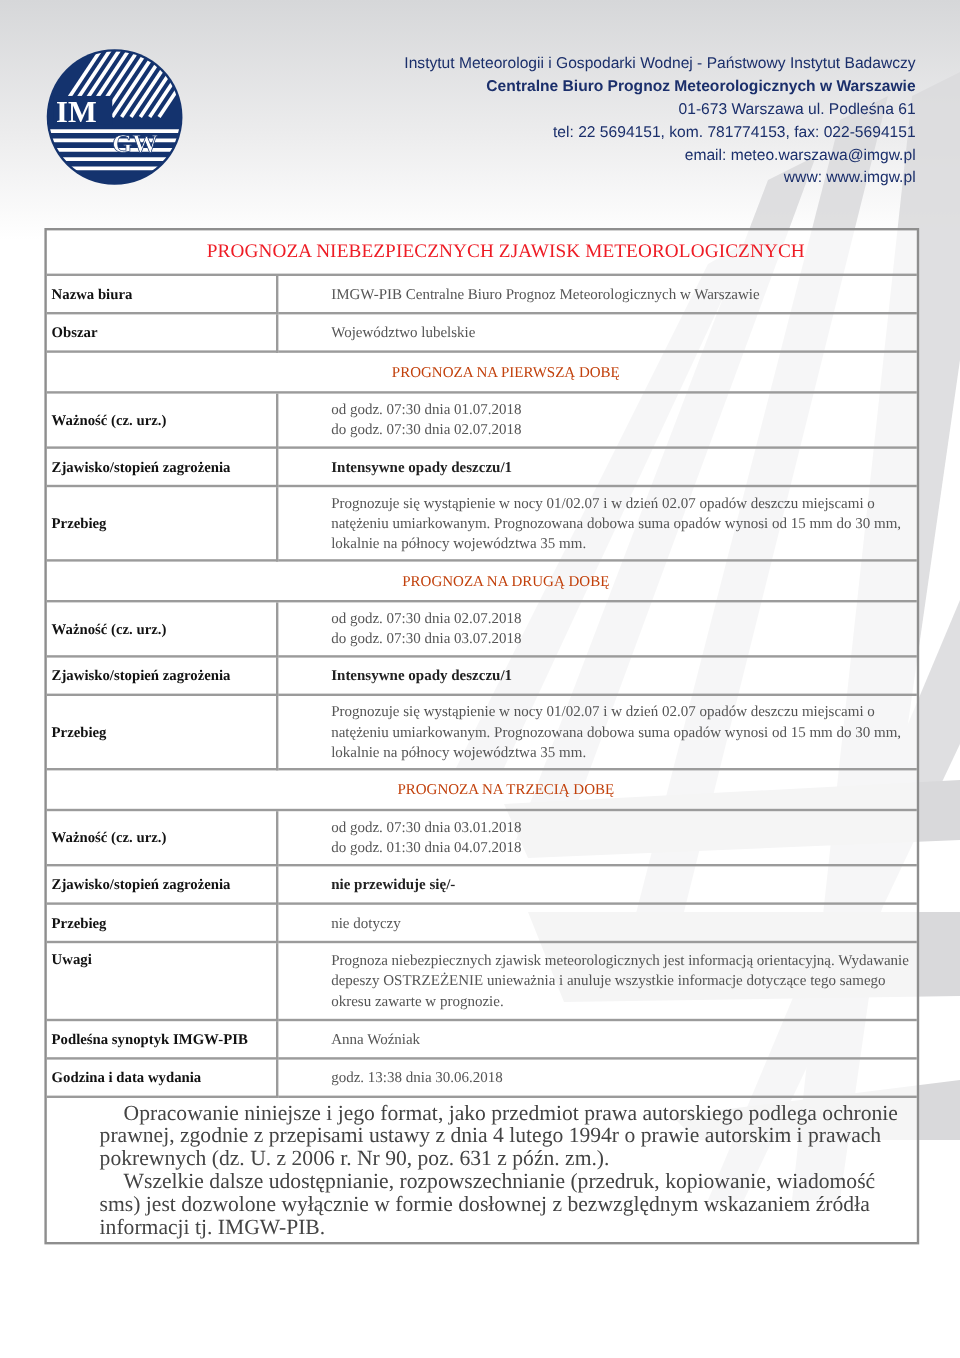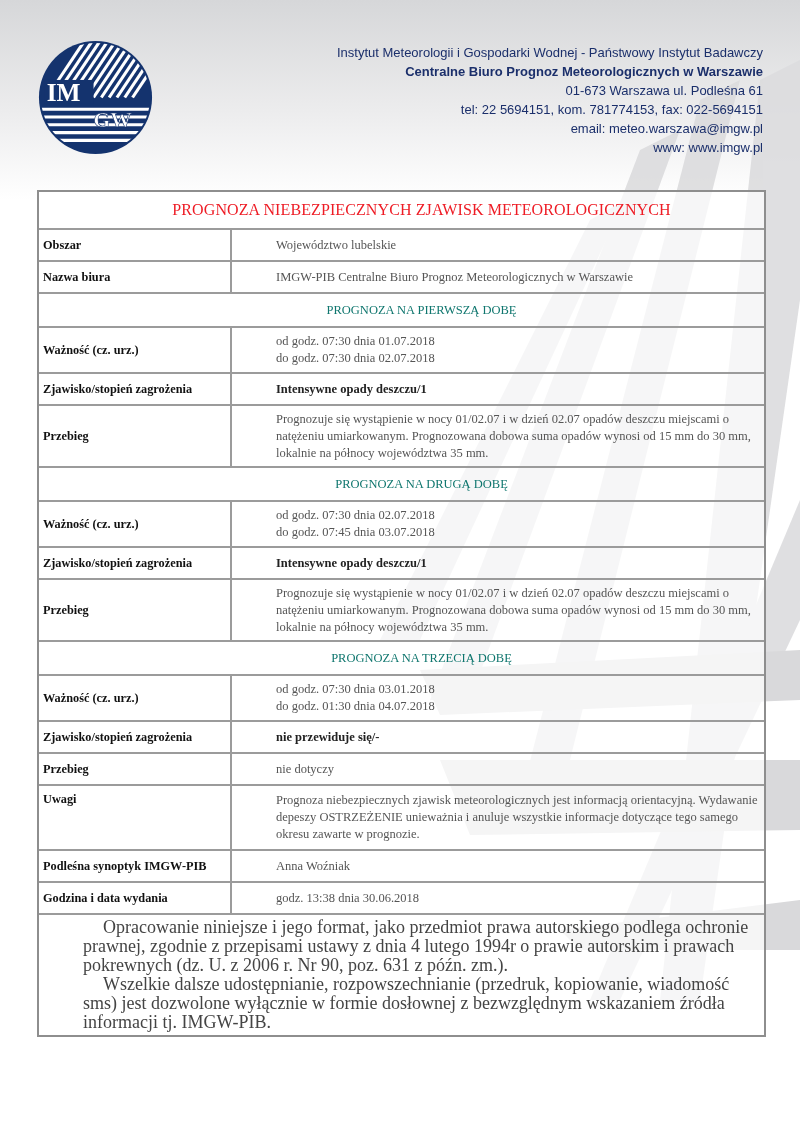--- a/index.html
+++ b/index.html
@@ -19,21 +19,21 @@
     border: 2px solid #8e8e8e; background: rgba(255,255,255,0.72);
     font-family: "Liberation Serif", serif; font-size: 12.5px; color: #222;
   }
   table.doc td { border: 1px solid #9b9b9b; border-width: 0 2px 2px 0; padding: 3px 4px; vertical-align: middle; }
   table.doc tr td:last-child { border-right: 0; padding-left: 44px; }
   table.doc tr:last-child td { border-bottom: 0; }
   td.label { width: 183px; font-weight: bold; color: #111; font-size: 12.3px; }
   td.value { color: #555; line-height: 17px; }
   td.value.strong { font-weight: bold; color: #222; }
   td.title { text-align: center; color: #ee1c25; font-size: 16px; height: 30px; letter-spacing: 0.1px; }
-  td.section { text-align: center; color: #0f766e; font-size: 12.5px; height: 26px; margin-left: 32px; }
+  td.section { text-align: center; color: #c2410c; font-size: 12.5px; height: 26px; margin-left: 32px; }
   tr.h28 td { height: 24px; }
   tr.h44 td { height: 38px; }
   tr.h60 td { height: 54px; }
   td.footer { color: #444; font-size: 18px; line-height: 19px; padding: 4px 4px 6px 4px; }
   td.footer p { margin: 0; text-indent: 20px; }
 </style>
 </head>
 <body>
 
 <svg class="stripes" viewBox="0 0 800 1132">
@@ -92,26 +92,26 @@
   <div>email: meteo.warszawa@imgw.pl</div>
   <div>www: www.imgw.pl</div>
 </div>
 
 <table class="doc">
   <tbody>
       <tr>
     <td class="title" colspan="2">PROGNOZA NIEBEZPIECZNYCH ZJAWISK METEOROLOGICZNYCH</td>
   </tr>
   <tr class="h28">
+    <td class="label">Nazwa biura</td>
+    <td class="value">IMGW-PIB Centralne Biuro Prognoz Meteorologicznych w Warszawie</td>
+  </tr>
+  <tr class="h28">
     <td class="label">Obszar</td>
     <td class="value">Województwo lubelskie</td>
-  </tr>
-  <tr class="h28">
-    <td class="label">Nazwa biura</td>
-    <td class="value">IMGW-PIB Centralne Biuro Prognoz Meteorologicznych w Warszawie</td>
   </tr>
 
   <tr>
     <td class="section" colspan="2">PROGNOZA NA PIERWSZĄ DOBĘ</td>
   </tr>
   <tr class="h44">
     <td class="label">Ważność (cz. urz.)</td>
     <td class="value">
       <div>od godz. 07:30 dnia 01.07.2018</div>
       <div>do godz. 07:30 dnia 02.07.2018</div>
@@ -126,21 +126,21 @@
     <td class="value">Prognozuje się wystąpienie w nocy 01/02.07 i w dzień 02.07 opadów deszczu miejscami o natężeniu umiarkowanym. Prognozowana dobowa suma opadów wynosi od 15 mm do 30 mm, lokalnie na północy województwa 35 mm.</td>
   </tr>
 
   <tr>
     <td class="section" colspan="2">PROGNOZA NA DRUGĄ DOBĘ</td>
   </tr>
   <tr class="h44">
     <td class="label">Ważność (cz. urz.)</td>
     <td class="value">
       <div>od godz. 07:30 dnia 02.07.2018</div>
-      <div>do godz. 07:45 dnia 03.07.2018</div>
+      <div>do godz. 07:30 dnia 03.07.2018</div>
     </td>
   </tr>
   <tr class="h28">
     <td class="label">Zjawisko/stopień zagrożenia</td>
     <td class="value strong">Intensywne opady deszczu/1</td>
   </tr>
   <tr class="h60">
     <td class="label">Przebieg</td>
     <td class="value">Prognozuje się wystąpienie w nocy 01/02.07 i w dzień 02.07 opadów deszczu miejscami o natężeniu umiarkowanym. Prognozowana dobowa suma opadów wynosi od 15 mm do 30 mm, lokalnie na północy województwa 35 mm.</td>
   </tr>

